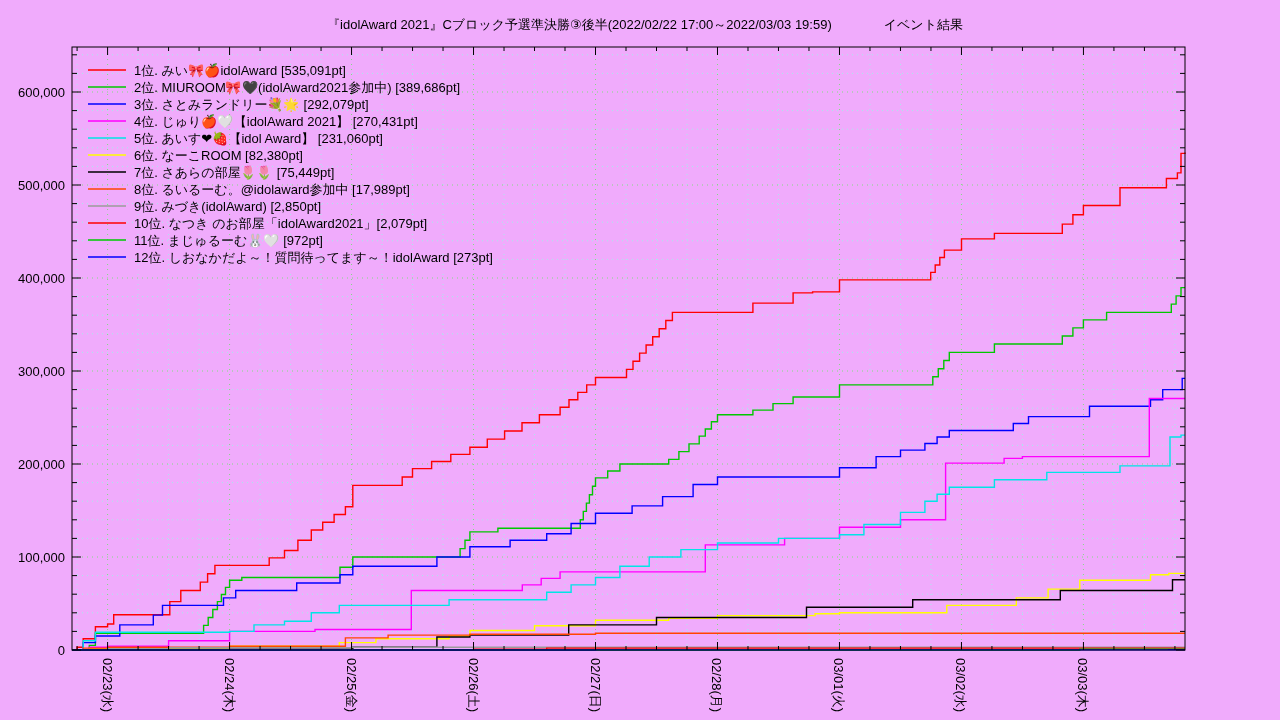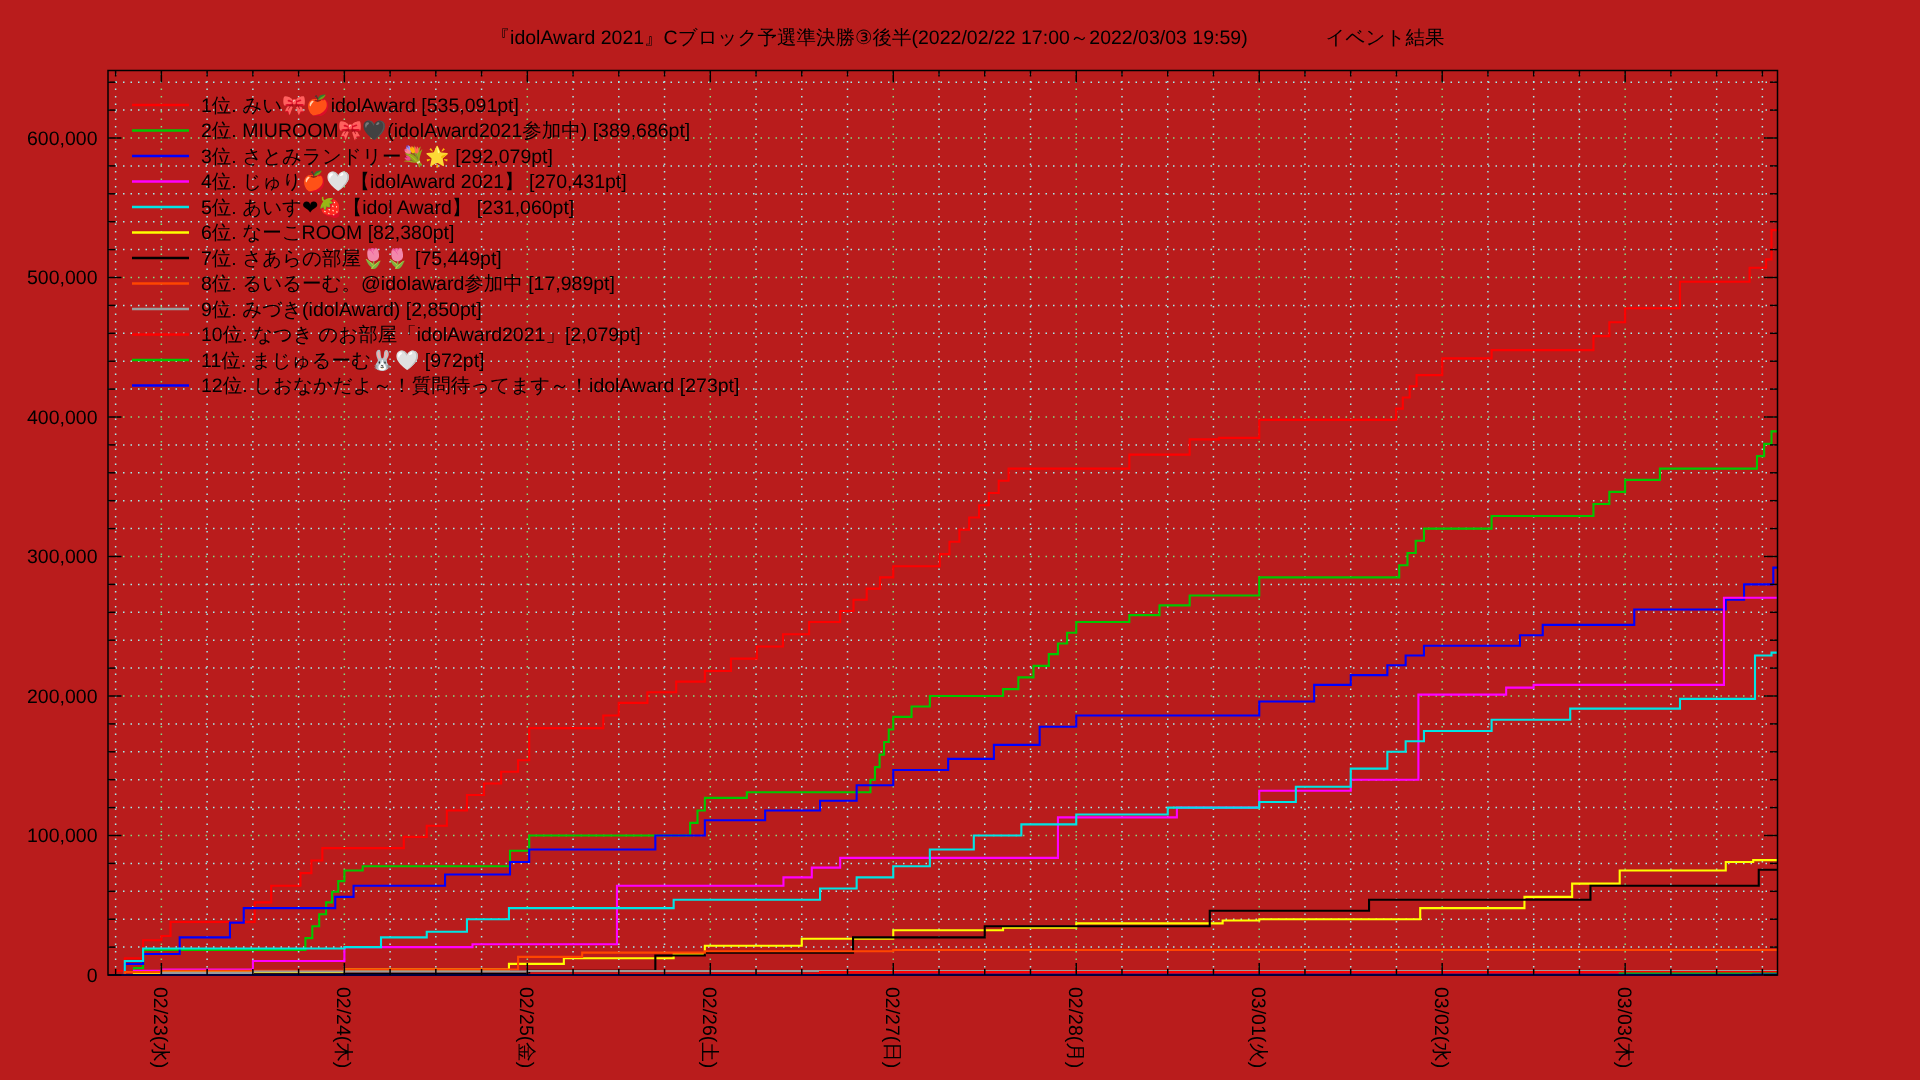--- a/index.html
+++ b/index.html
@@ -1,16 +1,16 @@
 <!DOCTYPE html>
 <html><head>
 <meta charset="utf-8">
 <style>
   html,body{margin:0;padding:0;background:#ffffff;}
-  #stage{position:relative;width:1280px;height:720px;background:#b91c1c;overflow:hidden;
+  #stage{position:relative;width:1280px;height:720px;background:#f0abfc;overflow:hidden;
          font-family:"Liberation Sans","DejaVu Sans",sans-serif;text-align:right;}
   svg text{font-family:"Liberation Sans","DejaVu Sans",sans-serif;fill:#000;}
 </style>
 </head>
 <body>
 
 <div id="stage">
   <svg id="chart" width="1280" height="720" viewBox="0 0 1280 720">
     <text id="chart-title" x="645" y="29" font-size="13" text-anchor="middle">『idolAward 2021』Cブロック予選準決勝③後半(2022/02/22 17:00～2022/03/03 19:59)　　　　イベント結果</text>
     <g id="grid">

